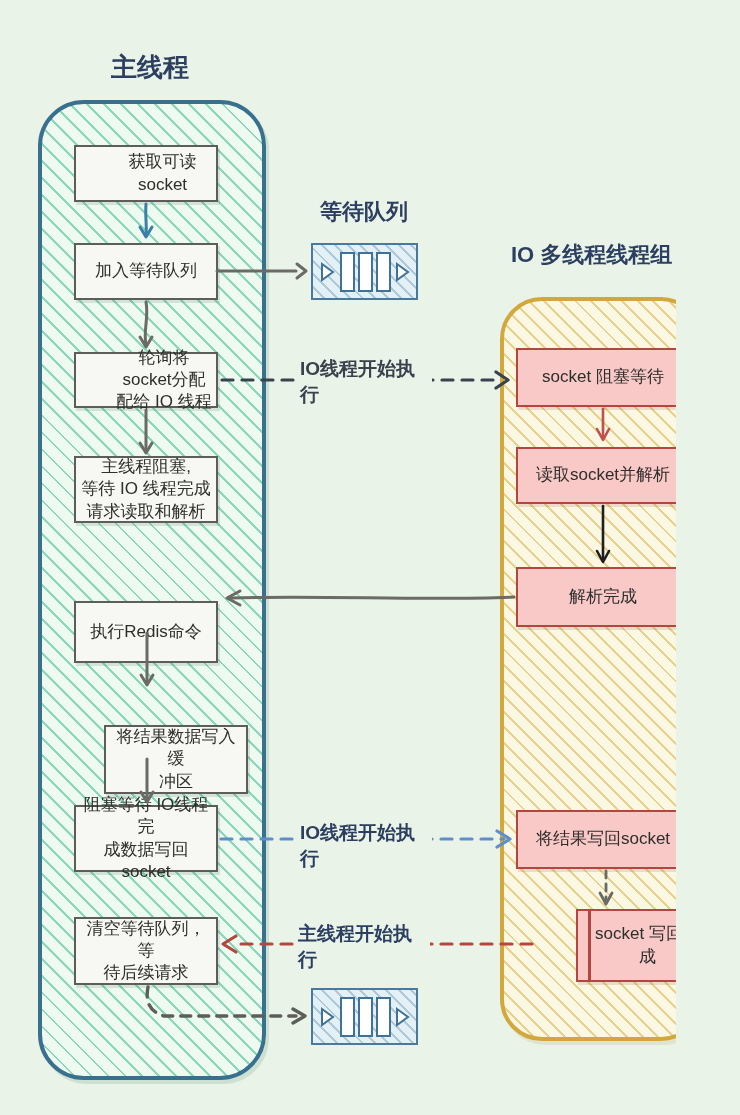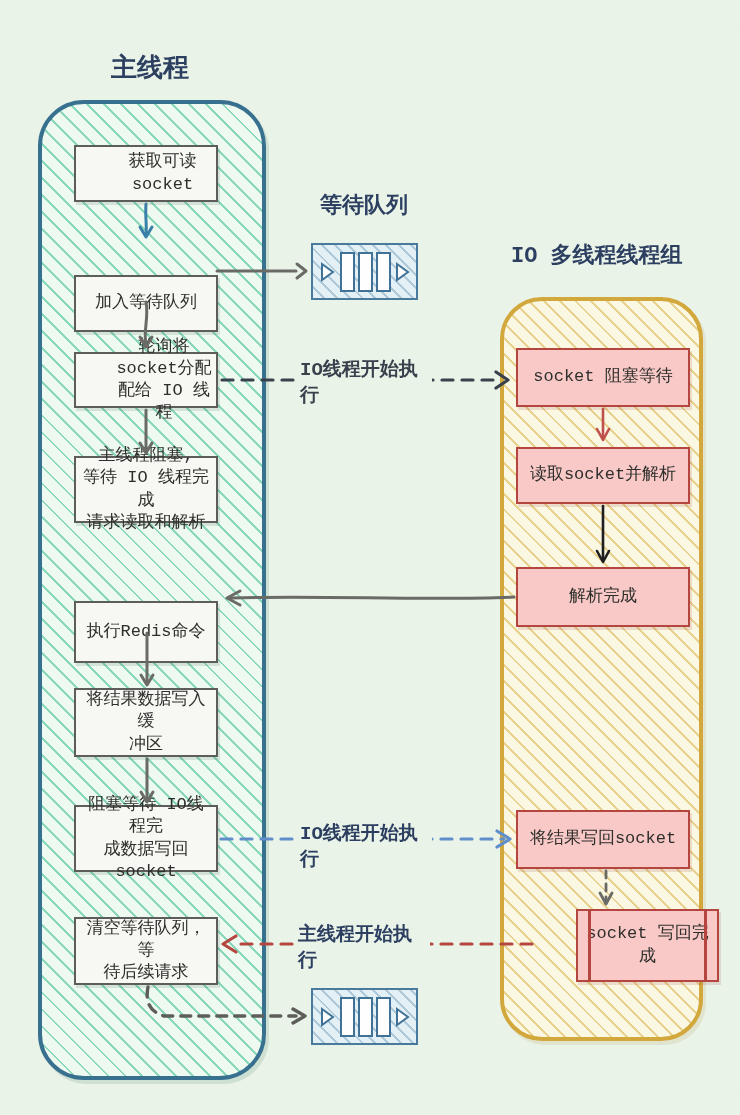--- a/index.html
+++ b/index.html
@@ -1,17 +1,17 @@
 <!DOCTYPE html>
 <html style="--bg: #eaf3e8; --navy: #2c3f60; --left-border: #38708f; --left-fill: #eefaf0; --left-hatch: #8ad8bb; --gold-border: #d2a83d; --gold-fill: #faf7e2; --gold-hatch: #e9d190; --box-fill: #f7f7f3; --box-border: #5d5d5b; --pink-fill: #f8c9c6; --pink-border: #b5463f; --arrow-gray: #6a6a66; --arrow-blue: #3a7fa8; --dash-blue: #5f8ecb; --dash-red: #b5463f; --red-arrow: #c0504d; --label-dark: #39414d; --queue-border: #49799c;"><head>
 <meta charset="utf-8">
 <style>
   html,body{margin:0;padding:0;background:#eaf3e8;}
-  .canvas{position:relative;width:740px;height:1115px;background:var(--bg,#eaf3e8);
-    font-family:Liberation Mono, monospace;overflow:hidden;border-radius:26px;}
+  .canvas{position:relative;width:676px;height:1115px;background:var(--bg,#eaf3e8);
+    font-family:Liberation Sans, sans-serif;overflow:hidden;border-radius:26px;}
   .ctitle{position:absolute;z-index:2;font-weight:bold;color:var(--navy,#2c3f60);}
   .container{position:absolute;z-index:1;box-sizing:border-box;}
   .left-c{left:38px;top:100px;width:228px;height:980px;border:4px solid var(--left-border,#38708f);
     border-radius:46px;background-color:var(--left-fill,#eefaf0);
     background-image:repeating-linear-gradient(45deg,transparent 0,transparent 10px,var(--left-hatch,#8ad8bb) 10px,var(--left-hatch,#8ad8bb) 12px);
     box-shadow:3px 4px 0 rgba(80,140,110,.18);}
   .right-c{left:500px;top:297px;width:203px;height:744px;border:4px solid var(--gold-border,#d2a83d);
     border-radius:42px;background-color:var(--gold-fill,#faf7e2);
     background-image:repeating-linear-gradient(45deg,transparent 0,transparent 9px,var(--gold-hatch,#e9d190) 9px,var(--gold-hatch,#e9d190) 11px);
     box-shadow:3px 4px 0 rgba(170,140,60,.15);}
@@ -42,35 +42,35 @@
   .red{stroke:var(--red-arrow,#c0504d);stroke-width:2.6;}
   .black{stroke:#1f1f1f;stroke-width:2.6;}
   .qshape{fill:#fdfefd;stroke:#3f7296;stroke-width:2;}
 </style>
 </head>
 <body>
 
 <div class="canvas">
 
   <div class="ctitle" style="left:111px;top:50px;font-size:26px;">主线程</div>
-  <div class="ctitle" style="left:320px;top:190px;font-size:22px;">等待队列</div>
+  <div class="ctitle" style="left:320px;top:197px;font-size:22px;">等待队列</div>
   <div class="ctitle" style="left:511px;top:240px;font-size:22px;">IO 多线程线程组</div>
 
   <div class="container left-c"></div>
   <div class="container right-c"></div>
 
   <div class="box wbox" style="top:145px;height:57px;padding-left:37px;">获取可读 socket</div>
-  <div class="box wbox" style="top:243px;height:57px;margin-top:32px;">加入等待队列</div>
+  <div class="box wbox" style="top:243px;height:57px;">加入等待队列</div>
   <div class="box wbox" style="top:352px;height:56px;padding-left:40px;">轮询将socket分配
 配给 IO 线程</div>
   <div class="box wbox" style="top:456px;height:67px;">主线程阻塞,
 等待 IO 线程完成
 请求读取和解析</div>
   <div class="box wbox" style="top:569px;height:62px;margin-top:32px;">执行Redis命令</div>
-  <div class="box wbox" style="top:688px;height:69px;">将结果数据写入缓
+  <div class="box wbox" style="top:725px;height:69px;margin-left:30px;">将结果数据写入缓
 冲区</div>
   <div class="box wbox" style="top:805px;height:67px;">阻塞等待 IO线程完
 成数据写回socket</div>
   <div class="box wbox" style="top:917px;height:68px;">清空等待队列， 等
 待后续请求</div>
 
   <div class="box pbox" style="top:348px;height:59px;">socket 阻塞等待</div>
   <div class="box pbox" style="top:447px;height:57px;">读取socket并解析</div>
   <div class="box pbox" style="top:567px;height:60px;">解析完成</div>
   <div class="box pbox" style="top:810px;height:59px;">将结果写回socket</div>

